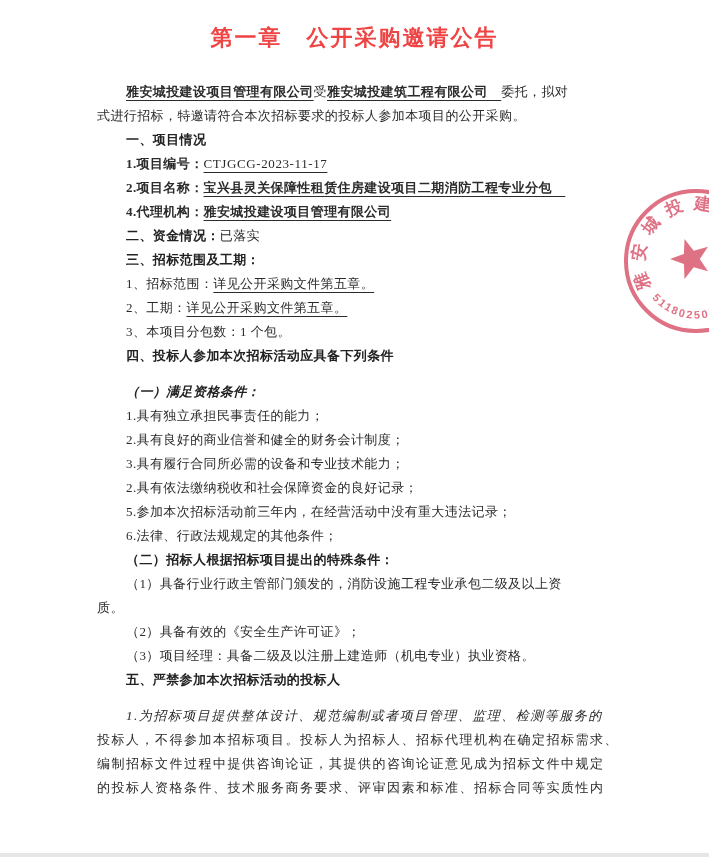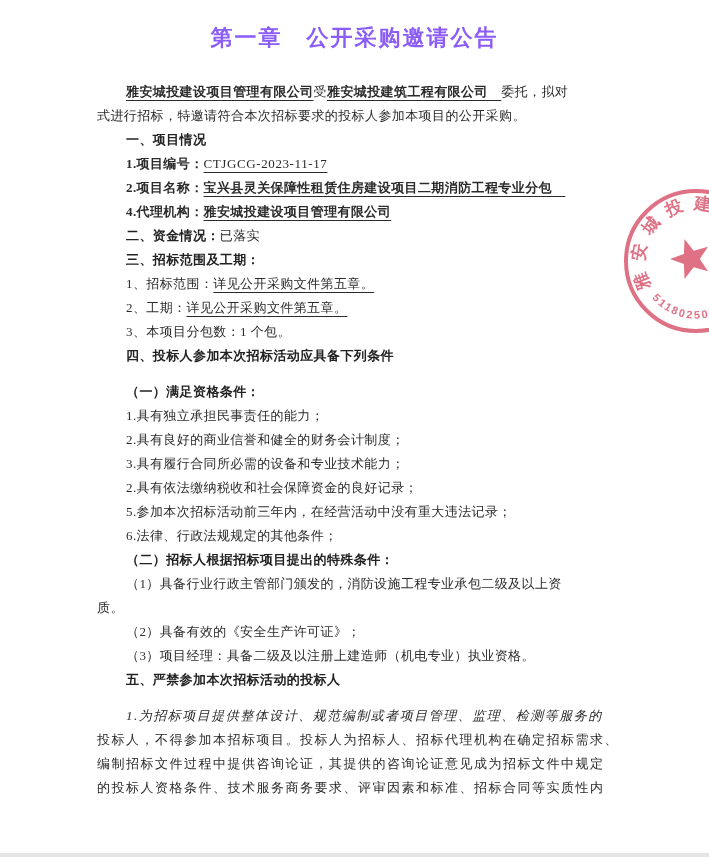--- a/index.html
+++ b/index.html
@@ -6,36 +6,36 @@
   body{
     width:709px;height:857px;position:relative;overflow:hidden;
     background:#ffffff;
     font-family:"Liberation Serif","DejaVu Serif",serif;
     color:#2b2b2b;
   }
   .page{position:absolute;inset:0;}
   .doc-title{
     position:absolute;top:23px;left:0;width:100%;text-align:center;
     font-family:"Liberation Sans","DejaVu Sans",sans-serif;
-    font-weight:bold;font-size:22px;letter-spacing:2px;color:#8b5cf6;
+    font-weight:bold;font-size:22px;letter-spacing:2px;color:#ef4444;
   }
   .content{
     position:absolute;left:97px;top:80px;width:520px;
     font-size:13px;line-height:24px;letter-spacing:0.4px;
   }
   .line{white-space:nowrap;}
   .indent{padding-left:29px;}
   .hd{
     font-family:"Liberation Sans","DejaVu Sans",sans-serif;
     font-weight:bold;color:#222;
   }
   .b{font-weight:bold;}
   .u{text-decoration:underline;text-underline-offset:4px;text-decoration-thickness:1px;}
   .num{font-family:"Liberation Serif","DejaVu Serif",serif;letter-spacing:0.6px;margin-top:24px;}
-  .gap12{margin-top:12px;}
+  .gap12{margin-top:12px;font-style:italic;}
   .gap4{margin-top:12px;font-style:italic;}
   .wide{letter-spacing:1.5px;}
   .seal-svg{position:absolute;left:0;top:0;pointer-events:none;}
   .bottom-smudge{
     position:absolute;left:0;bottom:0;width:100%;height:4px;
     background:#e2e2e2;opacity:.85;
   }
 </style>
 </head>
 <body>

